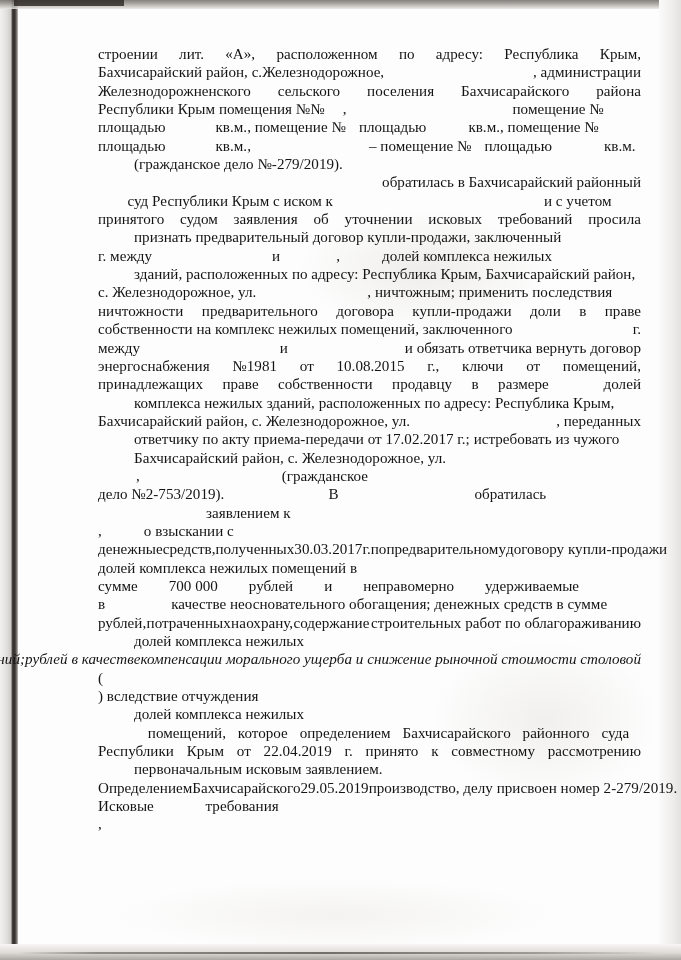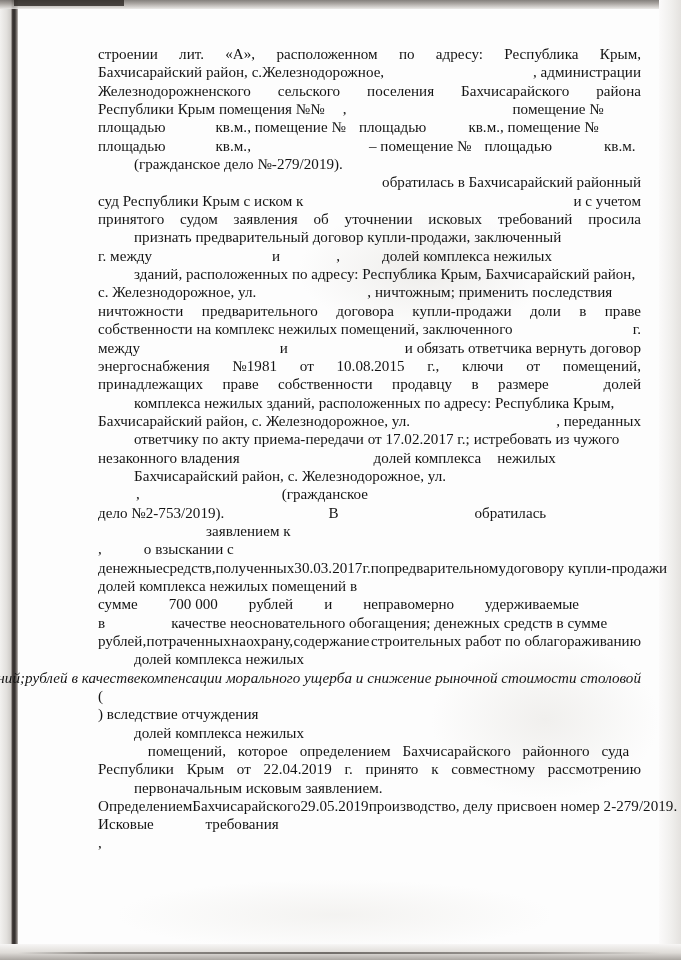--- a/index.html
+++ b/index.html
@@ -229,21 +229,21 @@
     </div>
 
     <div class="line left">
       <span class="w">(гражданское дело №-279/2019).</span>
     </div>
 
     <div class="line right">
       <span class="w">обратилась в Бахчисарайский районный</span>
     </div>
 
-    <div class="line" style="justify-content:space-between;">
+    <div class="line" style="justify-content:center;">
       <span class="w">суд Республики Крым с иском к</span>
       <span class="gap" style="width:211px"></span>
       <span class="w">и с учетом</span>
     </div>
 
     <div class="line just">
       <span class="w">принятого</span>
       <span class="w">судом</span>
       <span class="w">заявления</span>
       <span class="w">об</span>
@@ -330,27 +330,20 @@
     <div class="line" style="justify-content:flex-start;">
       <span class="w">Бахчисарайский район, с. Железнодорожное, ул.</span>
       <span class="gap" style="width:178px"></span>
       <span class="w">, переданных</span>
     </div>
 
     <div class="line left">
       <span class="w">ответчику по акту приема-передачи от 17.02.2017 г.; истребовать из чужого</span>
     </div>
 
-    <div class="line" style="justify-content:flex-start;">
-      <span class="w">незаконного владения</span>
-      <span class="gap" style="width:134px"></span>
-      <span class="w">долей комплекса</span>
-      <span class="gap" style="width:16px"></span>
-      <span class="w">нежилых</span>
-    </div>
 
     <div class="line left">
       <span class="w">Бахчисарайский район, с. Железнодорожное, ул.</span>
     </div>
 
     <div class="line" style="justify-content:flex-start;">
       <span class="indent"></span>
       <span class="w">,</span>
       <span class="gap" style="width:22px"></span>
       <span class="w"></span>

